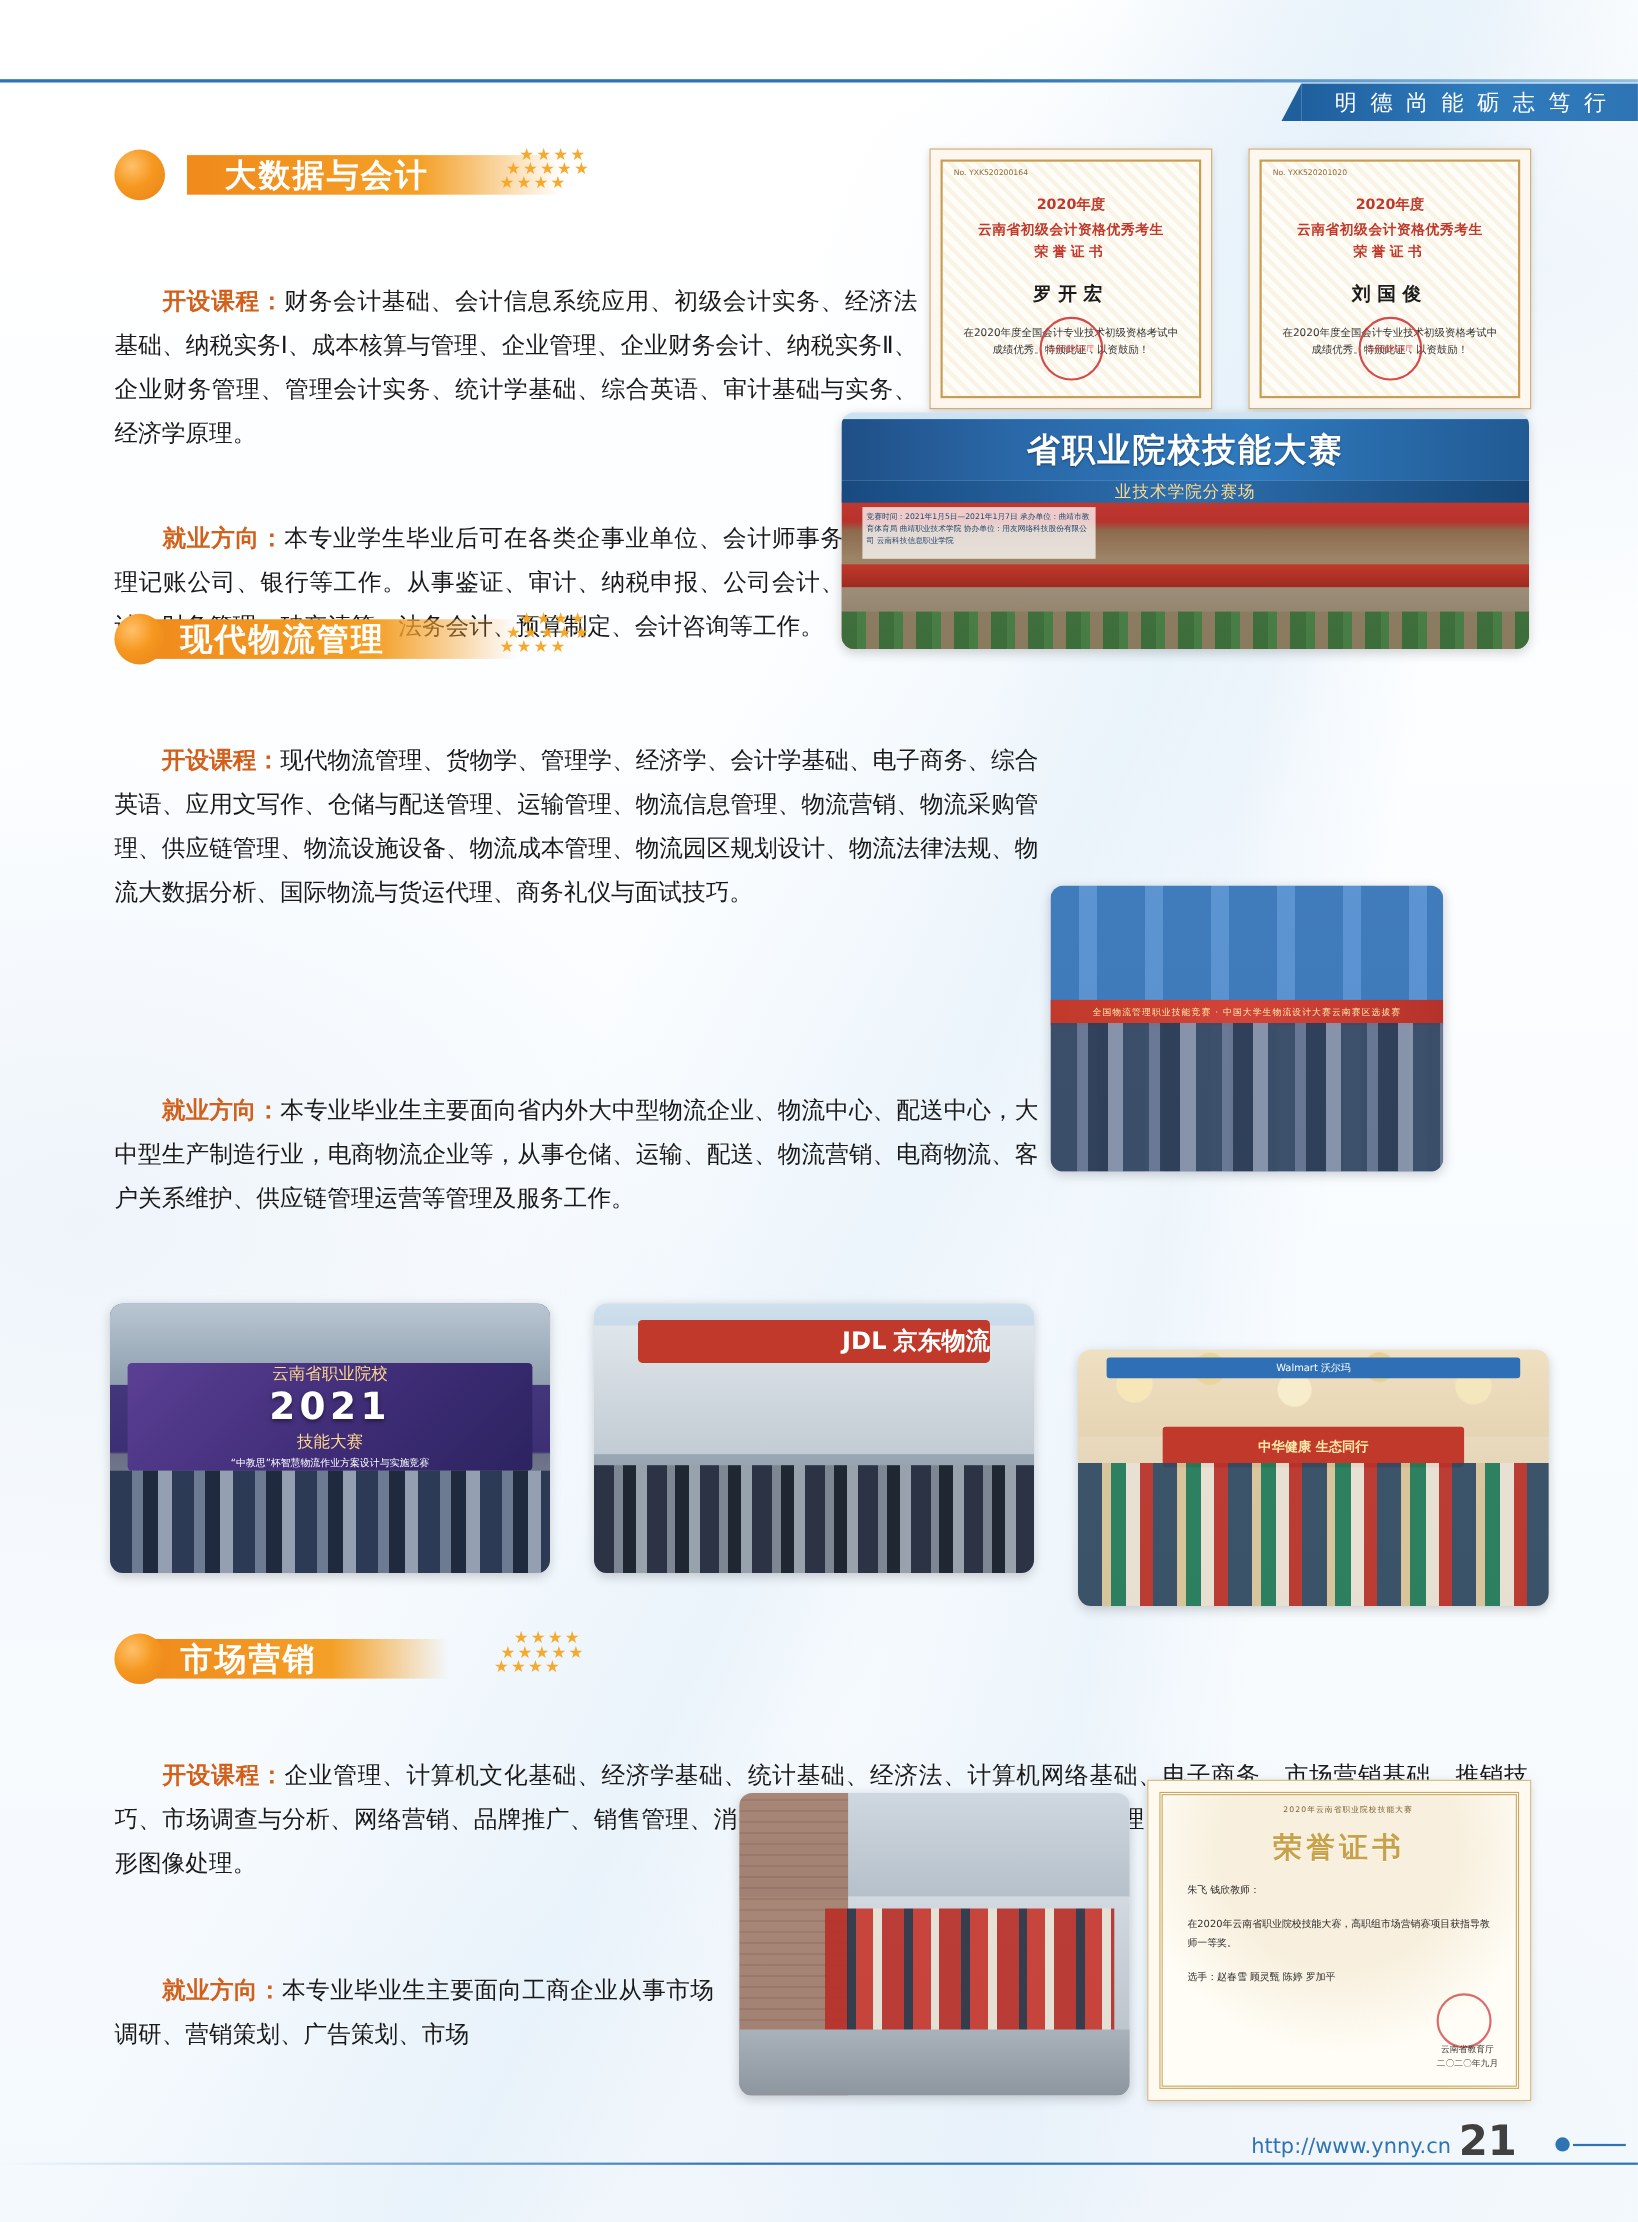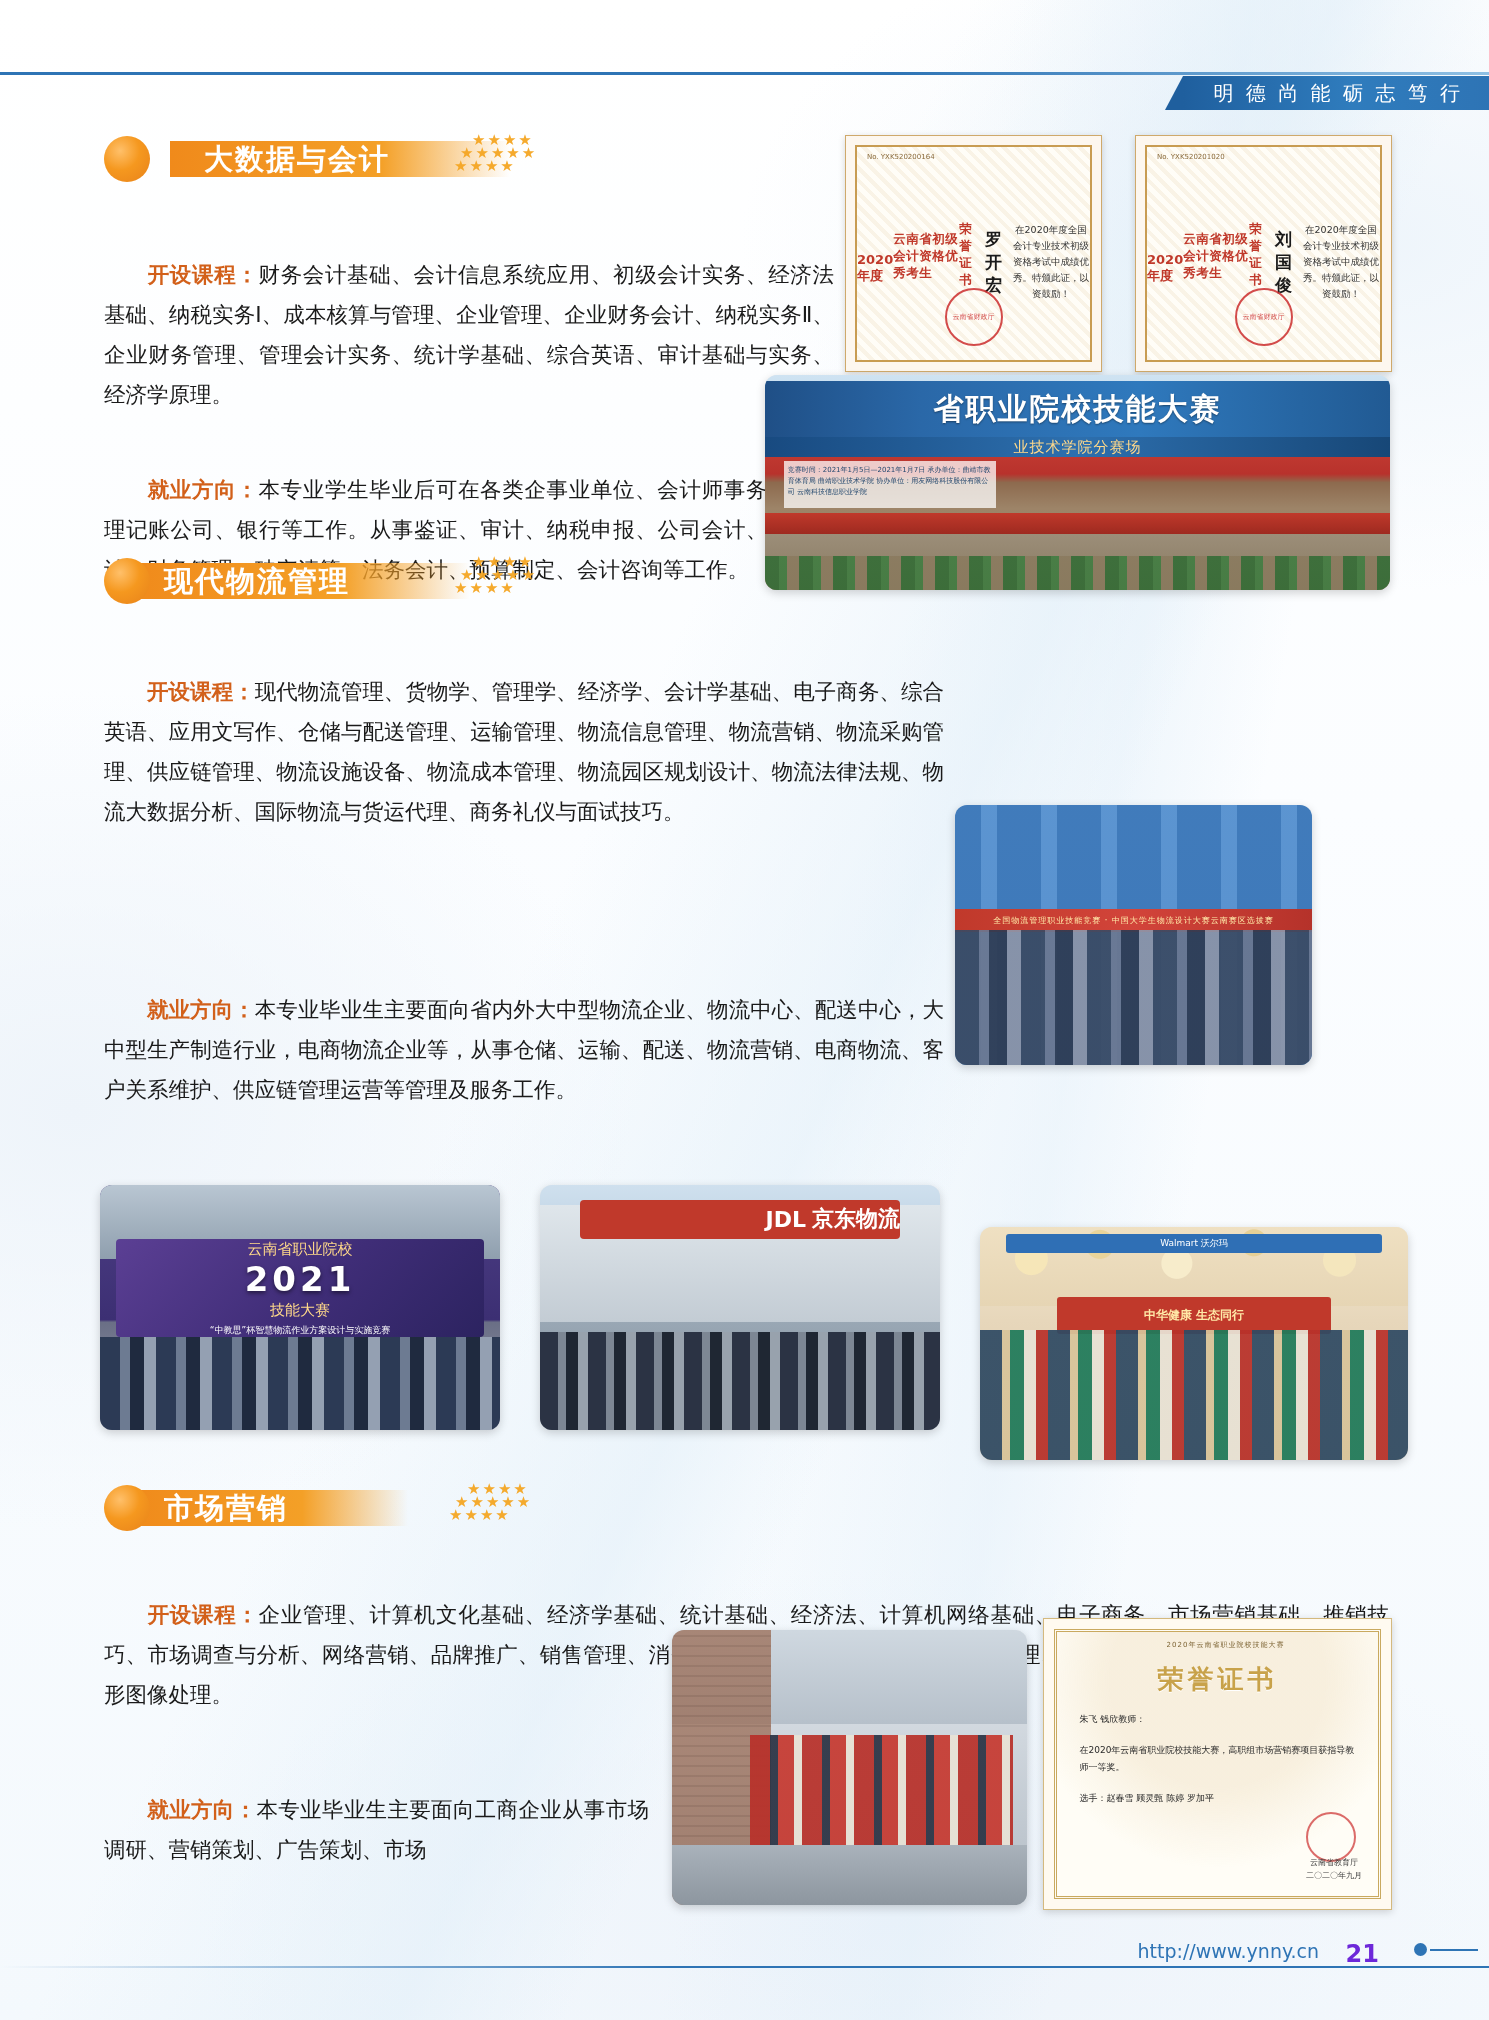--- a/index.html
+++ b/index.html
@@ -137,21 +137,21 @@
     overflow: hidden;
   }
   .cert-inner {
     position: absolute;
     inset: 9px;
     border: 2px solid #c89c52;
     background:
       repeating-linear-gradient(45deg, rgba(200,156,82,.10) 0 4px, rgba(255,255,255,0) 4px 9px),
       #fffdf7;
     display: flex;
-    flex-direction: row;
+    flex-direction: column;
     align-items: center;
   }
   .cert-no {
     position: absolute;
     top: 6px; left: 10px;
     font-size: 7px;
     color: #8a6b3c;
   }
   .cert-t1 {
     margin-top: 30px;
@@ -430,22 +430,22 @@
     right: 170px;
     bottom: 58px;
     color: #2e74b5;
     font-size: 19px;
     font-family: "DejaVu Sans", "Liberation Sans", sans-serif;
   }
   .footer-page {
     position: absolute;
     right: 110px;
     bottom: 52px;
-    color: #6d28d9;
-    font-size: 24px;
+    color: #404040;
+    font-size: 38px;
     font-weight: bold;
   }
   .footer-dot {
     position: absolute;
     right: 62px;
     bottom: 64px;
     width: 13px; height: 13px;
     border-radius: 50%;
     background: #2e74b5;
   }

